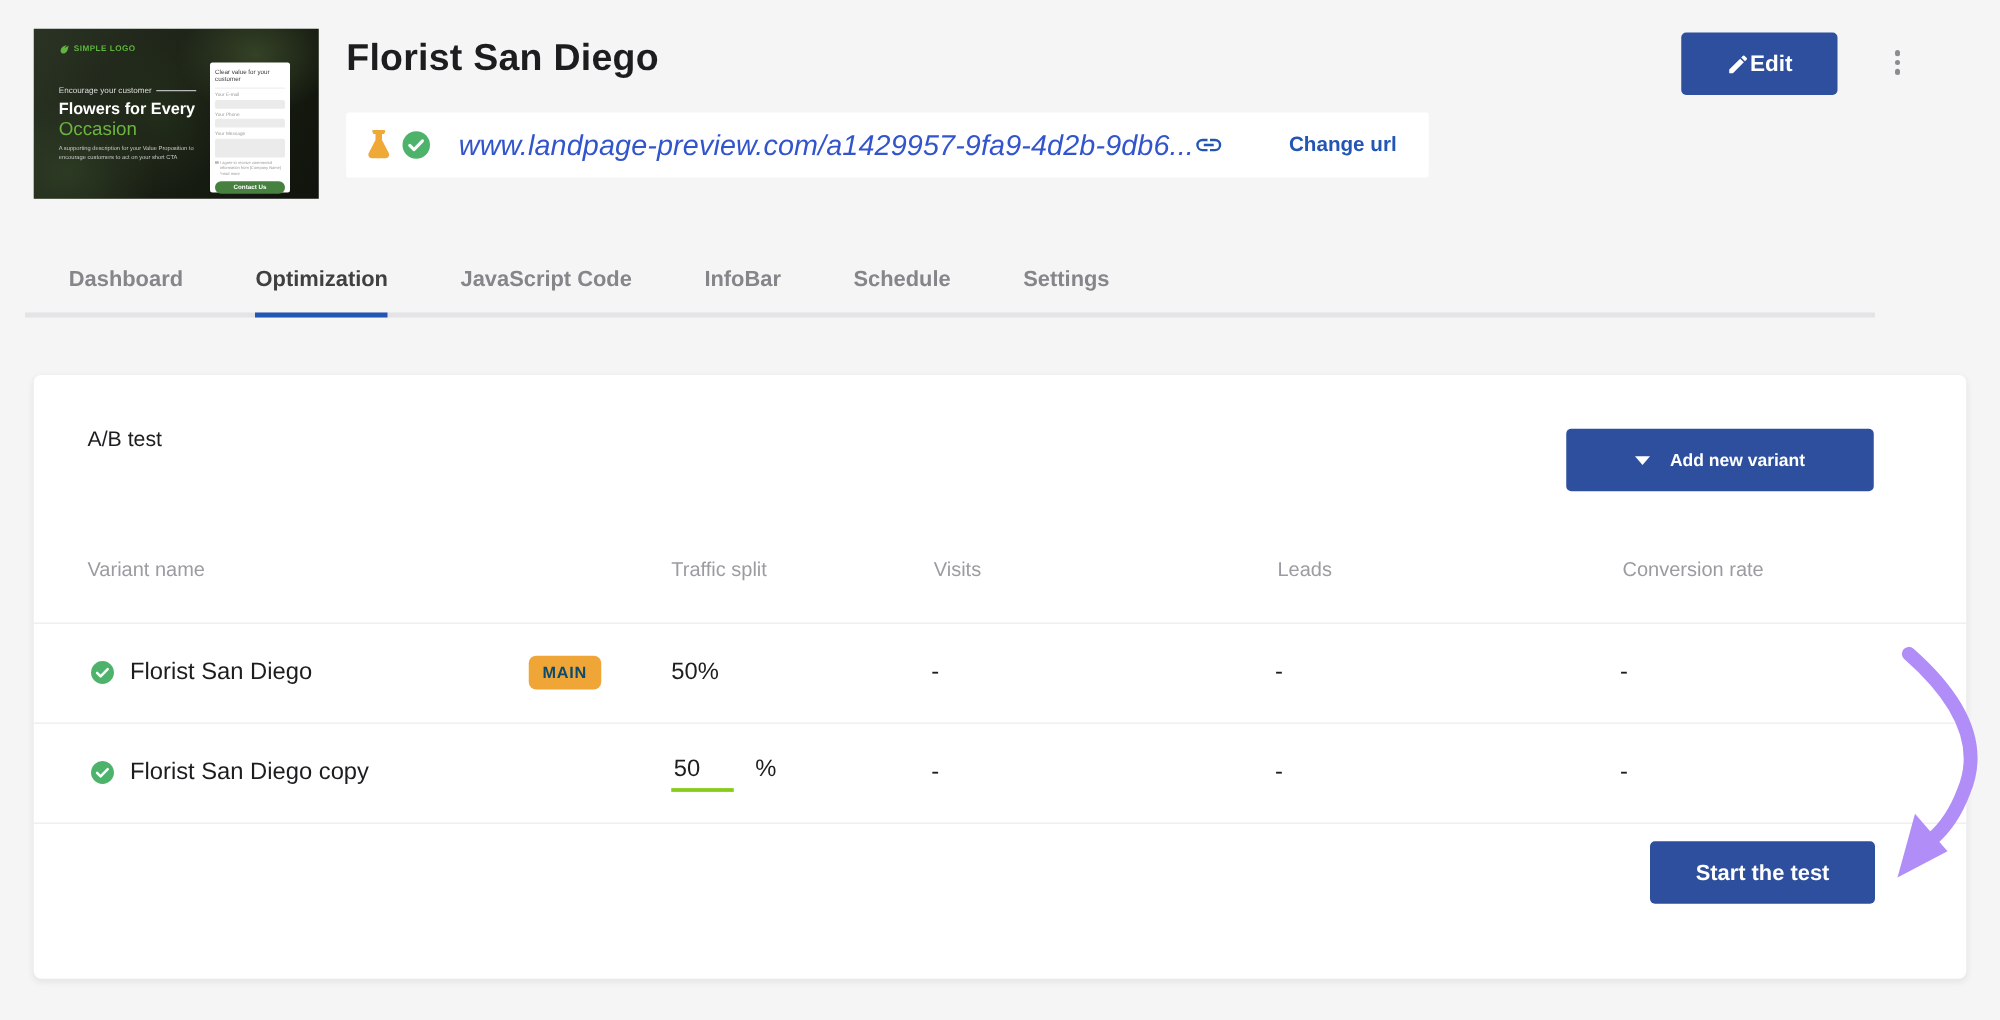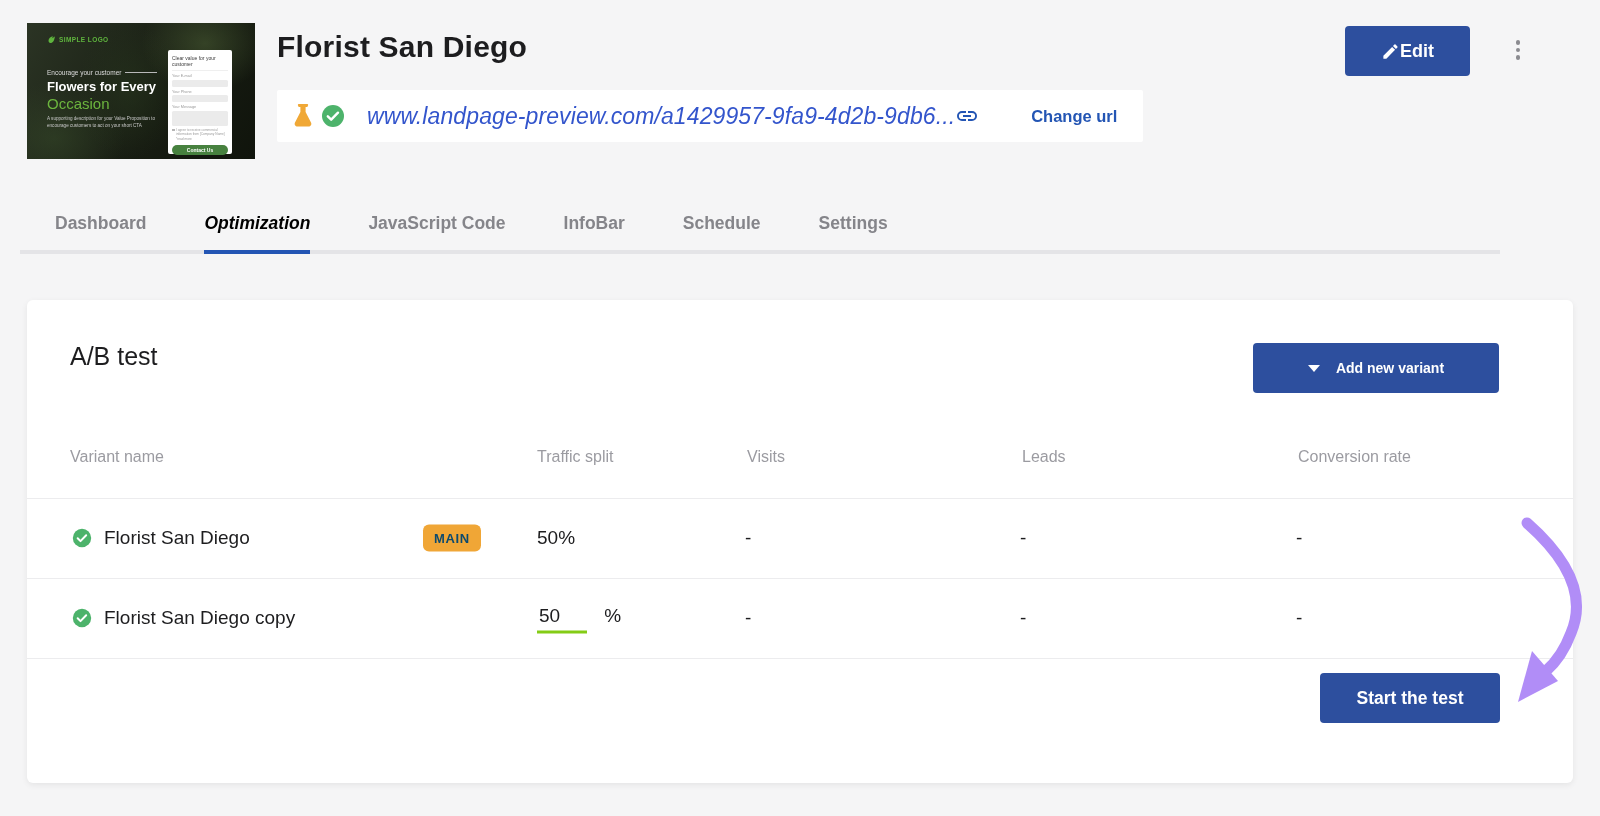--- a/index.html
+++ b/index.html
@@ -46,29 +46,29 @@
   .btn-blue { background:#2d4f9e; color:#ffffff; border:none; border-radius:4px; font-family:"Liberation Sans",sans-serif;
     font-weight:bold; display:flex; align-items:center; justify-content:center; cursor:pointer; }
   .edit-btn { position:absolute; left:1345px; top:26px; width:125px; height:50px; font-size:18px; gap:0; }
   .kebab { position:absolute; left:1504px; top:36px; width:28px; height:28px; display:flex; flex-direction:column;
     align-items:center; justify-content:center; gap:3px; cursor:pointer; }
   .kebab span { width:4.5px; height:4.5px; border-radius:50%; background:#8b8b90; }
 
   
   .tabs { position:absolute; left:0; top:213px; width:1500px; display:flex; gap:58px; padding-left:55px; }
   .tab { font-size:17.5px; font-weight:bold; color:#85858a; padding-bottom:16px; border-bottom:4px solid transparent; cursor:pointer; white-space:nowrap; }
-  .tab.active { color:#000000; border-bottom-color:#2355b4;font-style:italic; }
+  .tab.active { color:#404040; border-bottom-color:#2355b4; }
   .tab-track { position:absolute; left:20px; top:250px; width:1480px; height:4px; background:#e4e4e7; }
   .tabs-layer { position:absolute; left:0; top:0; width:1600px; height:260px; }
   .tabs-layer .tabs { z-index:2; }
 
   
   .card { position:absolute; left:27px; top:300px; width:1546px; height:483px; background:#ffffff;
     border-radius:6px; box-shadow:0 2px 6px rgba(0,0,0,.07); }
-  .ab-title { position:absolute; left:43px; top:42px; font-size:25px; color:#1d1d1f; }
+  .ab-title { position:absolute; left:43px; top:42px; font-size:17px; color:#1d1d1f; }
   .add-variant-btn { position:absolute; left:1226px; top:43px; width:246px; height:50px; font-size:14px; gap:16px; }
   .caret-down { width:0; height:0; border-left:6px solid transparent; border-right:6px solid transparent; border-top:7px solid #ffffff; }
 
   .thead { position:absolute; top:148px; left:0; width:100%; font-size:16px; color:#9b9ba1; }
   .thead span { position:absolute; white-space:nowrap; }
   .col-name { left:43px; } .col-split { left:510px; } .col-visits { left:720px; }
   .col-leads { left:995px; } .col-conv { left:1271px; }
 
   .divider { position:absolute; left:0; width:1546px; height:1px; background:#ececee; }
   .row { position:absolute; left:0; width:1546px; height:80px; }

